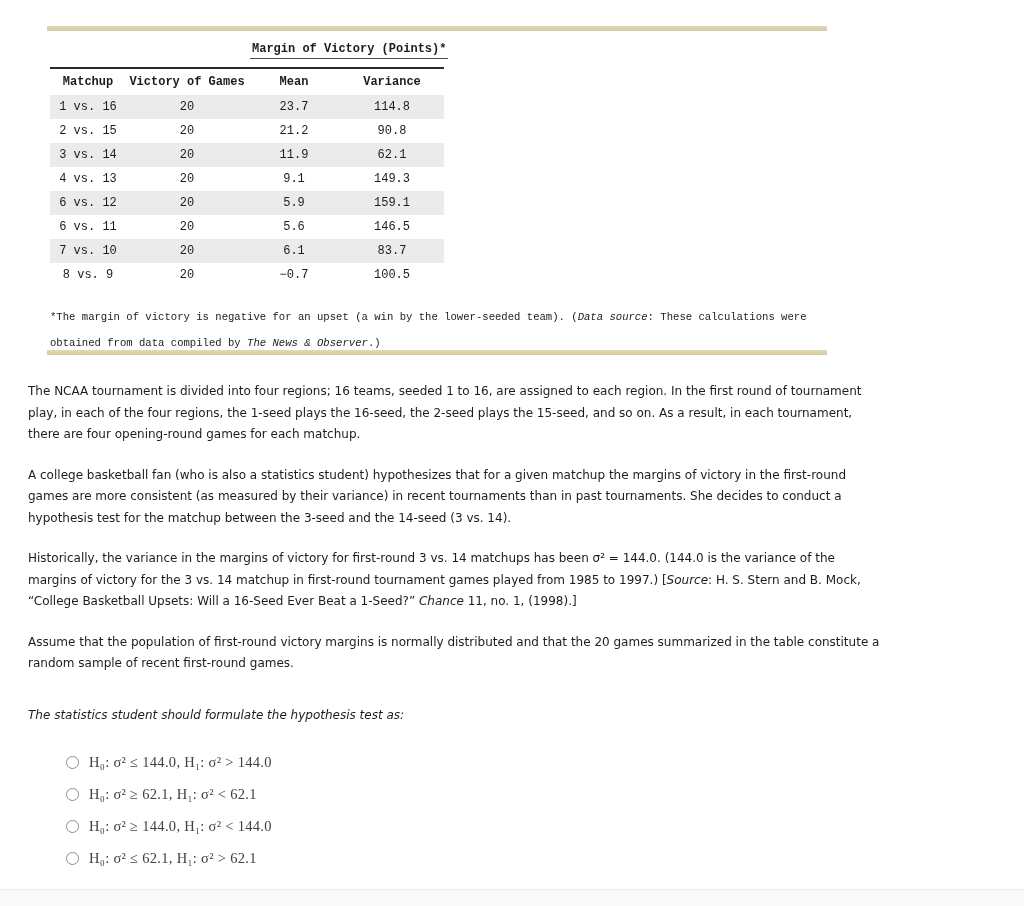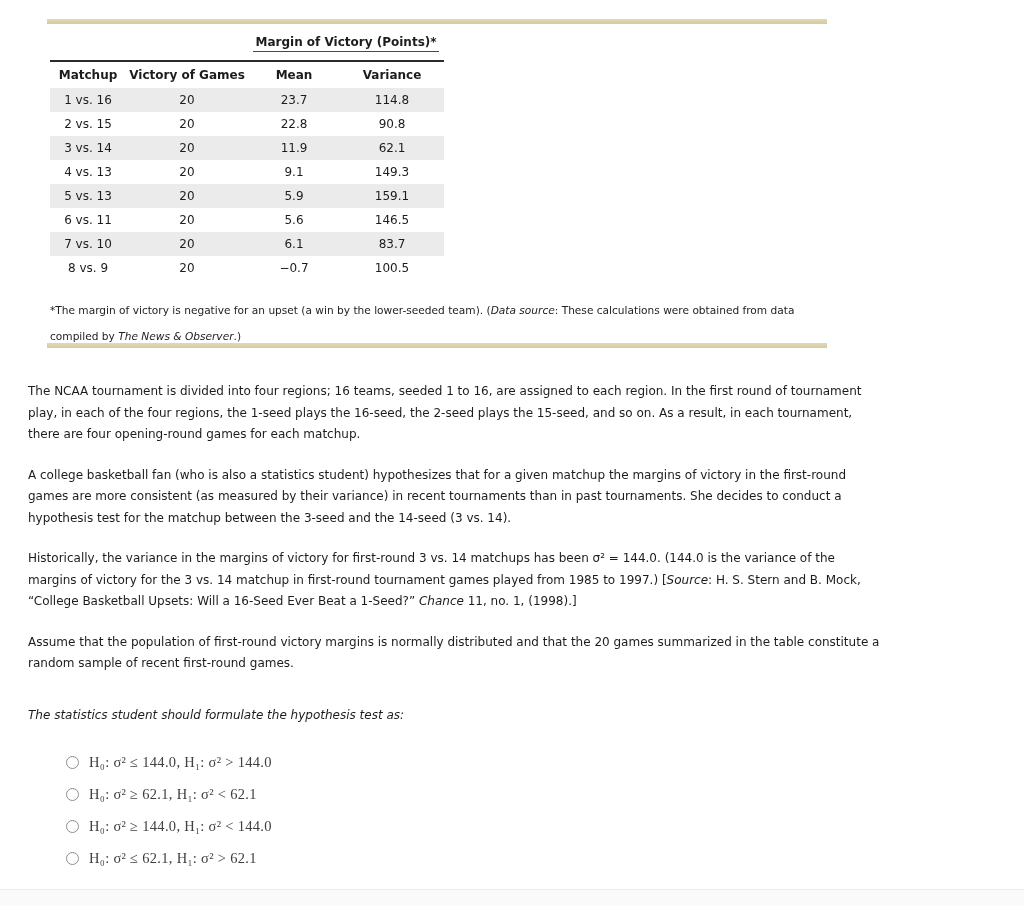--- a/index.html
+++ b/index.html
@@ -11,23 +11,24 @@
     background: #ffffff;
     overflow: hidden;
     font-family: "DejaVu Sans", "Liberation Sans", sans-serif;
     color: #1c1c1c;
   }
 
   
   .exhibit {
     position: absolute;
     left: 47px;
-    top: 19px;
+    top: 26px;
     width: 780px;
     height: 329px;
+    font-family: Liberation Mono, monospace;
   }
   .tan-bar {
     position: absolute;
     left: 0;
     width: 100%;
     height: 5px;
     background: linear-gradient(#e2dab3, #d3caa0);
   }
   .tan-bar.top { top: 0; }
   .tan-bar.bottom { bottom: 0; }
@@ -176,37 +177,37 @@
         <tbody class="data">
           <tr class="data-row">
             <td>1 vs. 16</td>
             <td>20</td>
             <td>23.7</td>
             <td>114.8</td>
           </tr>
           <tr class="data-row">
             <td>2 vs. 15</td>
             <td>20</td>
-            <td>22.8</td>
+            <td>21.2</td>
             <td>90.8</td>
           </tr>
           <tr class="data-row">
             <td>3 vs. 14</td>
             <td>20</td>
             <td>11.9</td>
             <td>62.1</td>
           </tr>
           <tr class="data-row">
             <td>4 vs. 13</td>
             <td>20</td>
             <td>9.1</td>
             <td>149.3</td>
           </tr>
           <tr class="data-row">
-            <td>5 vs. 13</td>
+            <td>6 vs. 12</td>
             <td>20</td>
             <td>5.9</td>
             <td>159.1</td>
           </tr>
           <tr class="data-row">
             <td>6 vs. 11</td>
             <td>20</td>
             <td>5.6</td>
             <td>146.5</td>
           </tr>

